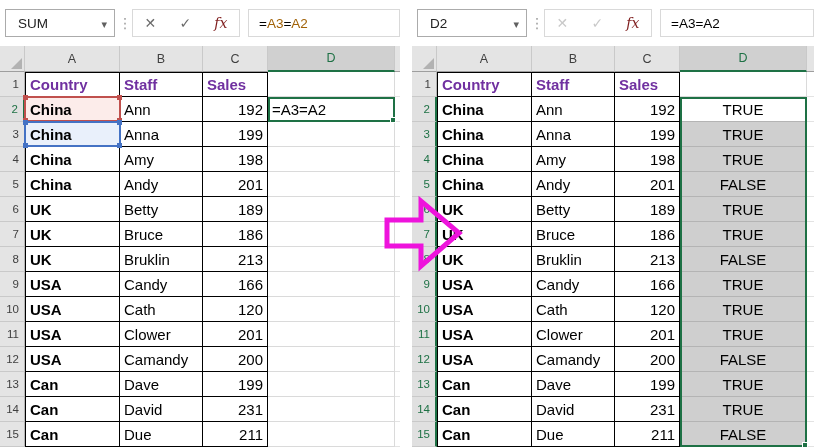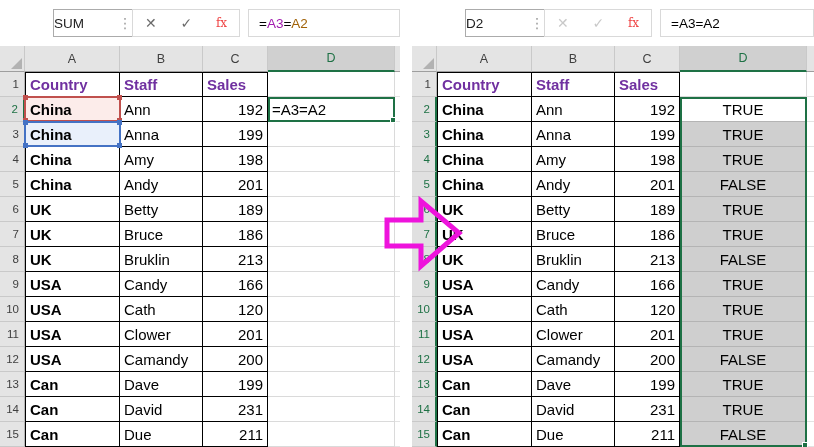--- a/index.html
+++ b/index.html
@@ -5,29 +5,29 @@
   * { box-sizing: border-box; margin: 0; padding: 0; }
   html,body { background:#fff; }
   body { font-family:"Liberation Sans", sans-serif; }
   .stage { position:relative; width:814px; height:447px; overflow:hidden; background:#fff; }
   .panel { position:absolute; top:0; height:447px; background:#fff; }
   #left-panel  { left:0;    width:400px; }
   #right-panel { left:412px; width:466px; }
 
   
   .name-box { position:absolute; left:5px; top:9px; width:110px; height:28px; background:#fff;
-              border:1px solid #ababab; display:flex; align-items:center; padding:0 0;
-              font-size:13.5px; color:#222;margin-left:48px; }
+              border:1px solid #ababab; display:flex; align-items:center; padding:0 12px;
+              font-size:13.5px; color:#222; }
   .name-arrow { position:absolute; right:7px; top:8px; color:#606060; font-size:11px; }
   .fbar-dots { position:absolute; left:120px; top:9px; height:28px; width:10px; display:flex;
                align-items:center; justify-content:center; color:#9a9a9a; font-size:14px; }
   .icon-box { position:absolute; left:132px; top:9px; width:108px; height:28px; background:#fff;
               border:1px solid #d9d9d9; display:flex; align-items:center; justify-content:space-around; }
   .fb-icon { font-size:14px; color:#6b6b6b; cursor:default; }
-  .fb-icon.fx { font-family:"DejaVu Serif", serif; font-size:12px; color:#ef4444; }
+  .fb-icon.fx { font-family:"DejaVu Serif", serif; font-style:italic; font-size:14px; color:#7f1d1d; }
   .fb-icon.disabled { color:#c9c9c9; }
   .formula-box { position:absolute; top:9px; height:28px; background:#fff; border:1px solid #d9d9d9;
                  display:flex; align-items:center; padding-left:10px; font-size:13.5px; color:#000; }
   #left-panel .formula-box { left:248px; width:152px; }
   #right-panel .formula-box { left:248px; width:154px; }
 
   
   .grid { position:absolute; left:0; top:46px; }
   .grow { display:flex; }
   .chrow { height:26px; }
@@ -87,21 +87,21 @@
       <span>SUM</span>
       <span class="name-arrow">▾</span>
     </div>
     <div class="fbar-dots">⋮</div>
     <div class="icon-box">
       <span class="fb-icon">✕</span>
       <span class="fb-icon">✓</span>
       <span class="fb-icon fx">fx</span>
     </div>
     <div class="formula-box">
-      <span id="left-formula"><span style="color: rgb(0, 0, 0);">=</span><span style="color: #a21caf;">A3</span><span style="color: rgb(0, 0, 0);">=</span><span style="color: #a16207;">A2</span></span>
+      <span id="left-formula"><span style="color: rgb(0, 0, 0);">=</span><span style="color: #a16207;">A3</span><span style="color: rgb(0, 0, 0);">=</span><span style="color: #a16207;">A2</span></span>
     </div>
     <div class="grid" id="left-grid">
         <div class="grow chrow">
           <div class="ch corner c-rh">
             <div class="corner-tri"></div>
           </div>
           <div class="ch c-a">A</div>
           <div class="ch c-b">B</div>
           <div class="ch c-c">C</div>
           <div class="ch c-d sel">D</div>

